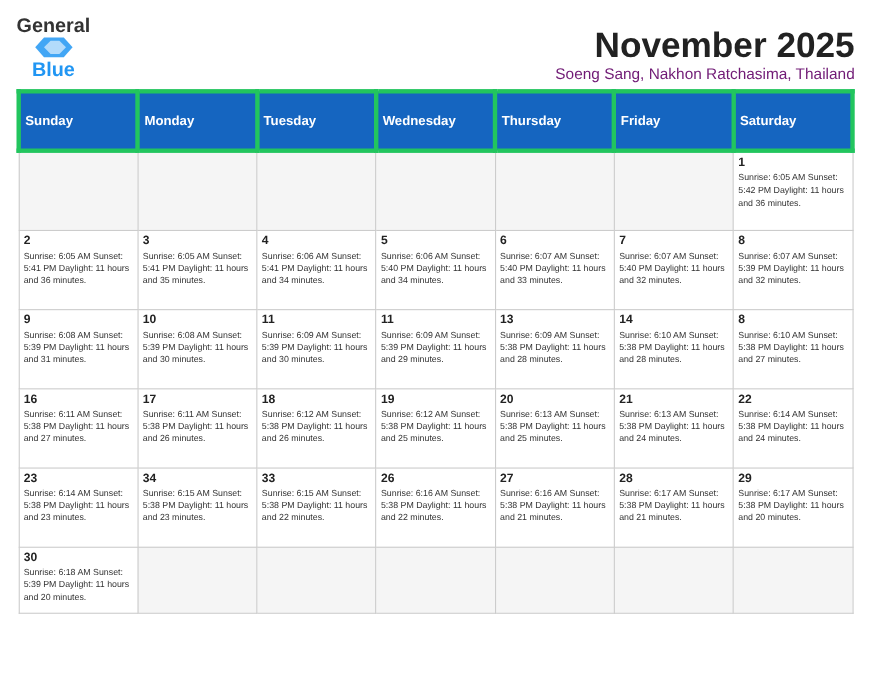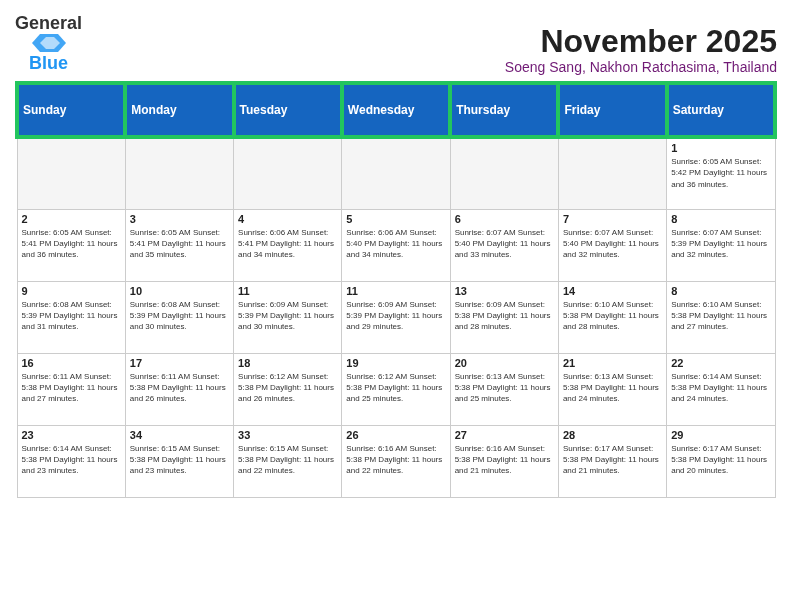--- a/index.html
+++ b/index.html
@@ -307,15 +307,29 @@
 Sunset: 5:38 PM
 Daylight: 11 hours and 21 minutes.</div>
           </td>
           <td>
             <span class="day-number">29</span>
             <div class="day-info">Sunrise: 6:17 AM
 Sunset: 5:38 PM
 Daylight: 11 hours and 20 minutes.</div>
           </td>
         </tr>
+        <tr class="last-row">
+          <td>
+            <span class="day-number">30</span>
+            <div class="day-info">Sunrise: 6:18 AM
+Sunset: 5:39 PM
+Daylight: 11 hours and 20 minutes.</div>
+          </td>
+          <td class="empty"></td>
+          <td class="empty"></td>
+          <td class="empty"></td>
+          <td class="empty"></td>
+          <td class="empty"></td>
+          <td class="empty"></td>
+        </tr>
       </tbody>
   </table>
 </div>
 
 </body></html>

